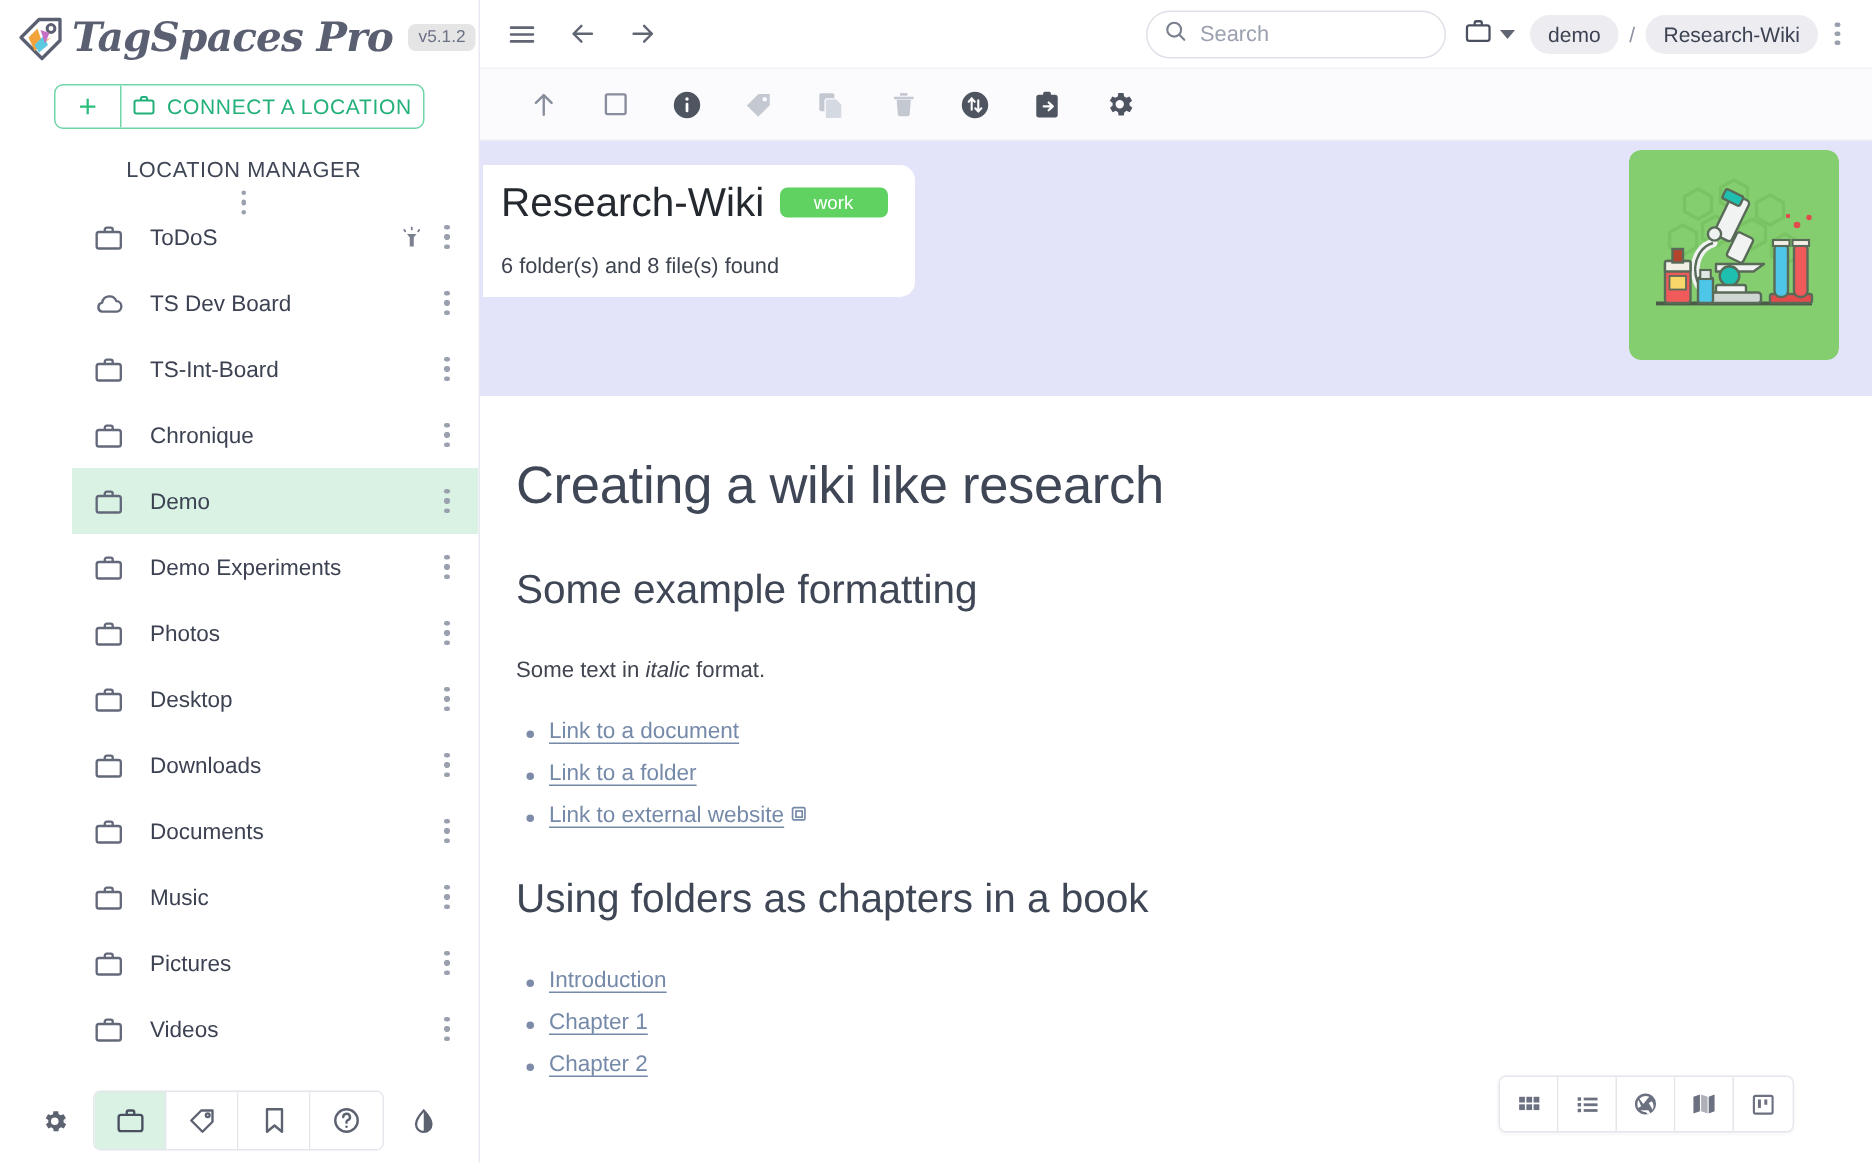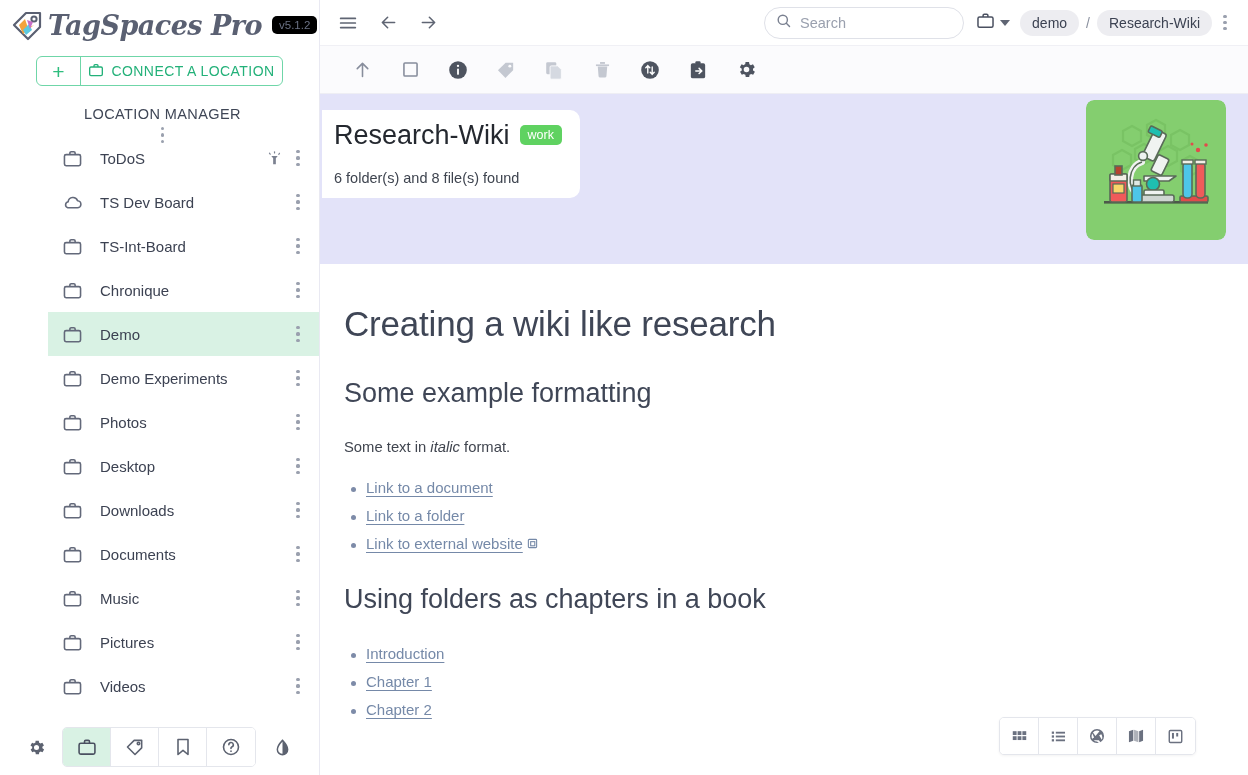--- a/index.html
+++ b/index.html
@@ -30,21 +30,21 @@
     font-family: "DejaVu Serif", serif;
     font-style: italic;
     font-size: 27px;
     font-weight: 700;
     color: #5a6072;
     letter-spacing: -0.5px;
     white-space: nowrap;
   }
   .version-badge {
     margin-left: 10px;
-    background: #000000;
+    background: #e5e5e5;
     color: #6a7184;
     font-size: 11.5px;
     border-radius: 5px;
     padding: 3px 7px;
     font-family: "Liberation Sans", sans-serif;
     font-style: normal;
     font-weight: 400;
   }
 
   .connect-row { padding: 10px 36px 12px 36px; }
@@ -237,21 +237,21 @@
     color: #24282f;
     font-weight: 400;
     line-height: 1.12;
     white-space: nowrap;
   }
   .tag-pill {
     background: #5fd261;
     color: #ffffff;
     border-radius: 5px;
     font-size: 12.5px;
-    padding: 3px 8px;
+    padding: 3px 23px;
     font-weight: 500;
     cursor: pointer;
   }
   .entry-sub {
     font-size: 14.5px;
     color: #3e444f;
     margin-top: 20px;
   }
 
   .thumb {

